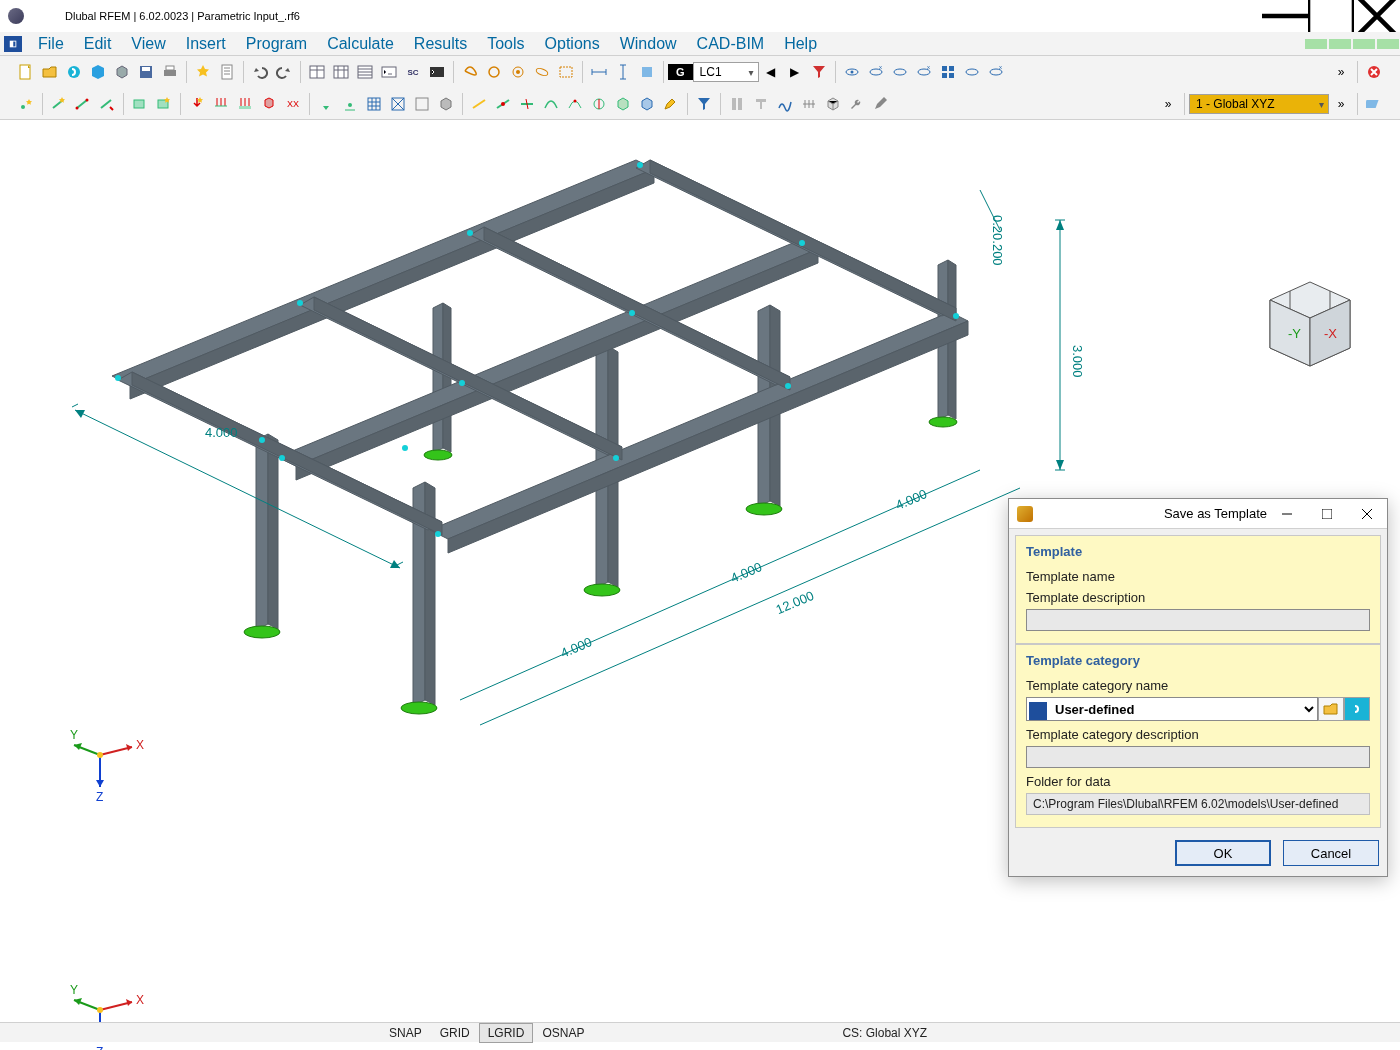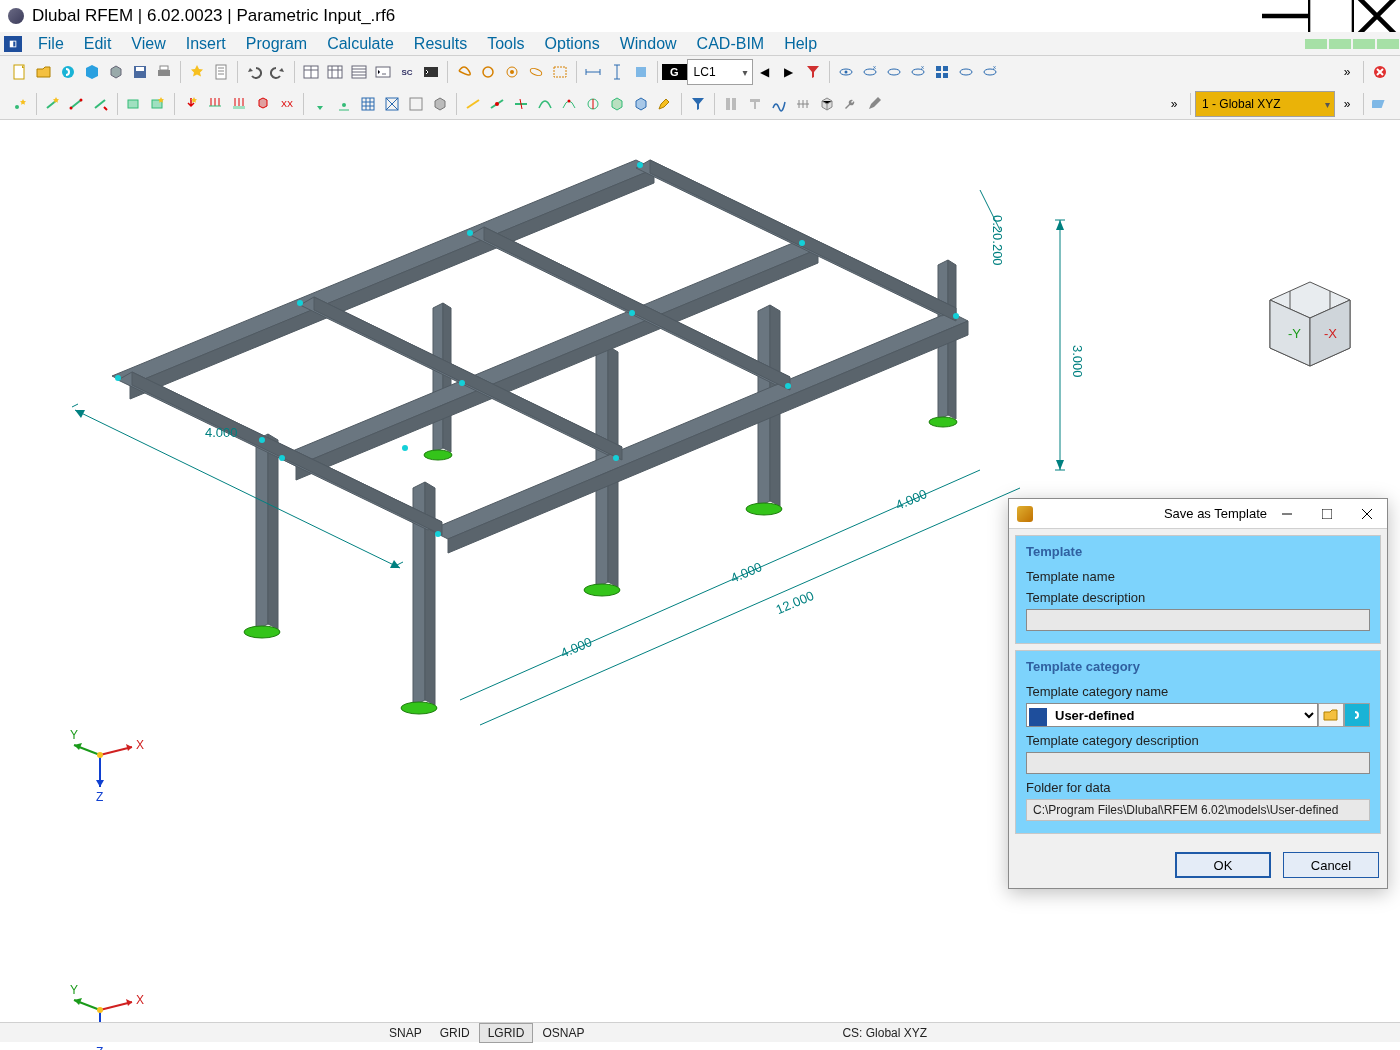--- a/index.html
+++ b/index.html
@@ -1,37 +1,37 @@
 <!DOCTYPE html>
 <html><head>
 <meta charset="utf-8">
 <style>
 * { box-sizing: border-box; margin: 0; padding: 0; font-family: "Segoe UI", Tahoma, sans-serif; }
 body { width: 1400px; height: 1050px; background: #fff; overflow: hidden; position: relative; font-size: 12px; }
 
 
 .titlebar { position: absolute; top: 0; left: 0; right: 0; height: 32px; background: #fff; border-bottom: 0; display: flex; align-items: center; }
 .titlebar .app-icon { width: 16px; height: 16px; margin: 0 8px; border-radius: 50%; background: linear-gradient(135deg,#6a6a84,#3b3b5a); }
-.titlebar .title { flex: 1; font-size: 17px; color: #000; }
+.titlebar .title { flex: 1; font-size: 11px; color: #000; margin-left: 33px; }
 .titlebar .win-btn { width: 46px; height: 32px; display: flex; align-items: center; justify-content: center; color: #000; }
 
 
 .menubar { position: absolute; top: 32px; left: 0; right: 0; height: 24px; background: #f3f3f3; border-bottom: 1px solid #d0d0d0; display: flex; align-items: center; padding-left: 4px; }
 .menubar .logo { width: 18px; height: 16px; margin-right: 6px; background: #1e4e9c; display:flex; align-items:center; justify-content:center; color:#fff; font-size:8px; font-weight:bold;}
 .menubar .item { padding: 4px 10px; font-size: 16px; color: #0369a1; }
 .menubar .accents { margin-left:auto; display:flex; }
 .menubar .accents div { width:22px; height:10px; margin:0 1px; }
 
 
 .toolbars { position: absolute; top: 56px; left: 0; right: 0; height: 64px; background: #f3f3f3; border-bottom: 1px solid #d0d0d0; }
-.toolbar-row { height: 32px; display: flex; align-items: center; padding: 0 8px; gap: 0; }
+.toolbar-row { height: 32px; display: flex; align-items: center; padding: 0 14px; gap: 0; }
 .tb { width: 24px; height: 24px; border: 1px solid transparent; border-radius: 2px; display:flex; align-items:center; justify-content:center; font-size: 12px; position:relative; }
 .tb svg { width: 16px; height: 16px; }
 .sep { width: 1px; height: 22px; background: #c8c8c8; margin: 0 4px; }
-.combo { height: 26px; border: 1px solid #a0a0a0; background: #fff; font-size: 12px; padding: 0 18px 0 6px; display:flex; align-items:center; position:relative; }
+.combo { height: 20px; border: 1px solid #a0a0a0; background: #fff; font-size: 12px; padding: 0 18px 0 6px; display:flex; align-items:center; position:relative; }
 .combo::after { content:"▾"; position:absolute; right:4px; font-size:10px; color:#555; }
 .loadlabel { background:#000; color:#fff; padding:2px 8px; font-size:11px; font-weight:bold; }
 
 
 .viewport { position: absolute; top: 120px; left: 0; right: 0; bottom: 20px; background: #fff; }
 .footer { position: absolute; bottom: 8px; left:0; right:0; height:20px; background:#f3f3f3; border-top:1px solid #d0d0d0; display:flex; align-items:center; font-size:12px; color:#222; }
 .footer .spacer { width: 380px; }
 .footer .block { padding: 2px 8px; border:1px solid transparent; }
 .footer .block.pressed { border:1px solid #a0a0a0; background:#e6e6e6; }
 
@@ -47,21 +47,21 @@
 
 .dimtext { position:absolute; font-size:13px; color:#008080; }
 
 
 .dialog { position: absolute; right: 12px; top: 498px; width: 380px; background: #f0f0f0; border:1px solid #8a8a8a; box-shadow: 0 4px 18px rgba(0,0,0,.25); }
 .dlg-titlebar { height: 30px; display:flex; align-items:center; padding-left:8px; background:#fff; border-bottom:1px solid #d0d0d0;text-align:right; }
 .dlg-titlebar .icon { width:16px; height:16px; background:linear-gradient(135deg,#e0b030,#c07000); border-radius:3px; margin-right:8px; }
 .dlg-titlebar .t { flex:1; font-size:13px; }
 .dlg-titlebar .win { width:40px; height:30px; display:flex; align-items:center; justify-content:center; }
 .dlg-body { padding: 6px; }
-.panel { border:1px solid #c8c8c8; background:#7dd3fc; margin-bottom:6px; padding:8px 10px 12px; }
+.panel { border:1px solid #c8c8c8; background:#fef9c3; padding:8px 10px 12px; }
 .panel h4 { font-size:13px; color:#3060a0; font-weight:bold; margin-bottom:10px; }
 .panel label { display:block; font-size:13px; color:#222; margin: 6px 0 4px; }
 .panel input[type=text] { width:100%; height:22px; border:1px solid #8a8a8a; background:#eaeaf4; padding:0 6px; font-size:13px; }
 .panel input.desc { background:#e8e8e8; }
 .panel .catrow { display:flex; gap:0; align-items:center; }
 .panel select { flex:1; height:24px; border:1px solid #8a8a8a; background:#fff; font-size:13px; font-weight:bold; padding-left:24px; }
 .panel .mini { width:26px; height:24px; border:1px solid #a0a0a0; background:#f6f6f6; display:flex; align-items:center; justify-content:center; }
 .panel .readonly { width:100%; height:22px; border:1px solid #c0c0c0; background:#e8e8e8; padding:3px 6px; font-size:12px; color:#222; overflow:hidden; white-space:nowrap; }
 .dlg-btns { display:flex; justify-content:flex-end; gap:12px; padding:6px 8px 10px; }
 .dlg-btns button { width:96px; height:26px; border:1px solid #1e5aa8; background:#e4ecf7; font-size:13px; }

